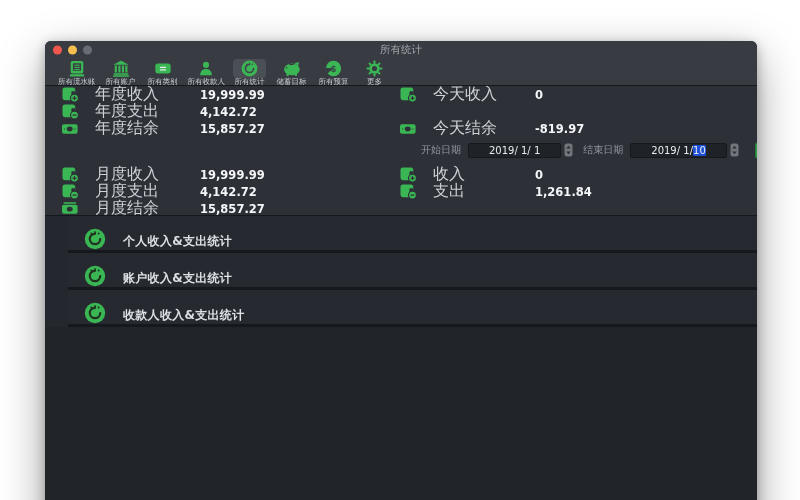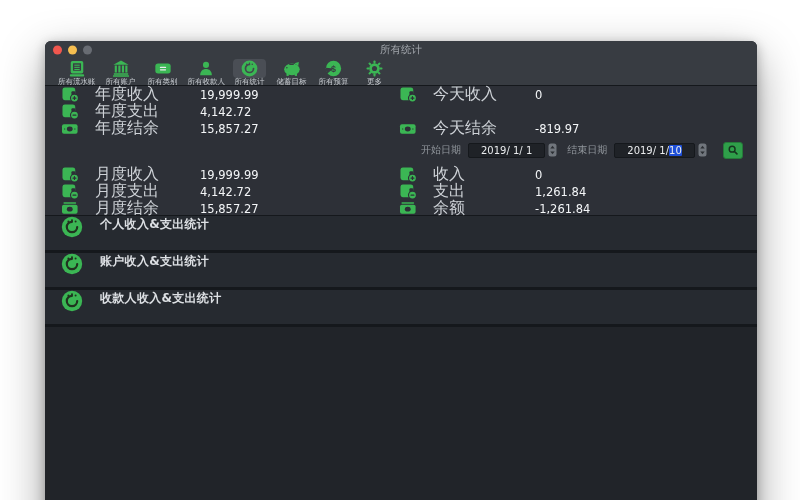--- a/index.html
+++ b/index.html
@@ -28,33 +28,33 @@
   .tb-label{font-size:7.5px;line-height:8px;color:#c9cdd2;white-space:nowrap;}
   
   .stats-panel{height:129px;background:#2d3037;border-bottom:1px solid #15181c;position:relative;flex:none;}
   .stat-row{position:absolute;height:17px;display:flex;align-items:center;}
   .stat-row.col-left{left:16px;}
   .stat-row.col-right{left:354px;}
   .s-icon{width:20px;display:flex;align-items:center;}
   .s-label{margin-left:14px;font-size:16px;color:#ced2d7;white-space:nowrap;}
   .col-left  .s-label{width:105px;}
   .col-right .s-label{width:102px;}
-  .s-value{font-size:11.5px;font-weight:400;color:#f4f6f8;white-space:nowrap;}
+  .s-value{font-size:11.5px;font-weight:700;color:#f4f6f8;white-space:nowrap;}
   
   .date-row{position:absolute;top:55px;left:376px;height:18px;display:flex;align-items:center;font-size:10px;}
   .d-label{color:#92979d;margin-right:7px;white-space:nowrap;}
-  .d-field{background:#1f2227;border:1px solid #15181c;border-radius:2px;padding:1px 12px;
+  .d-field{background:#1f2227;border:1px solid #15181c;border-radius:2px;padding:1px 20px;
     color:#eaecee;font-size:10px;white-space:pre;}
   .d-field .sel{background:#1d4ed8;border-radius:1px;}
   .stepper{margin:0 10px 0 3px;display:flex;align-items:center;}
   .search-btn{margin-left:6px;width:18px;height:15px;background:#2f9f4a;border:1px solid #257a39;
     border-radius:3px;display:flex;align-items:center;justify-content:center;}
   
   .section-row{height:34px;background:#262a30;border-bottom:3px solid #15181c;
-    display:flex;align-items:flex-start;padding-left:16px;flex:none;}
+    display:flex;align-items:flex-end;padding-left:16px;flex:none;margin-left:23px;}
   .sec-icon{width:22px;display:flex;align-items:center;}
   .sec-label{margin-left:17px;font-size:12px;font-weight:700;color:#dde0e4;letter-spacing:.3px;}
   .filler{flex:1;background:#212429;}
 </style>
 </head>
 <body>
 
 <div class="window">
 
   <div class="titlebar">
@@ -334,31 +334,20 @@
           <rect x="1.5" y="1.5" width="13.5" height="13.5" rx="2.5" fill="#3bb654"></rect>
           <rect x="11" y="5.5" width="4" height="4.5" rx="1" fill="#2d3037"></rect>
           <circle cx="14.2" cy="12.8" r="4.8" fill="#2d3037"></circle>
           <circle cx="14.2" cy="12.8" r="3.6" fill="#3bb654"></circle>
           <rect x="12.1" y="12.15" width="4.2" height="1.3" rx="0.6" fill="#2d3037"></rect>
         </svg>
       </span>
       <span class="s-label">支出</span>
       <span class="s-value">1,261.84</span>
     </div>
-    <div class="stat-row col-right" style="top:114px">
-      <span class="s-icon">
-        <svg width="19" height="17" viewBox="0 0 20 18">
-          <rect x="2.5" y="2.5" width="13.5" height="1.4" rx="0.7" fill="#3bb654"></rect>
-          <rect x="1" y="5" width="16.5" height="9.5" rx="2" fill="#3bb654"></rect>
-          <ellipse cx="9.2" cy="9.7" rx="3.1" ry="2.6" fill="#2d3037"></ellipse>
-        </svg>
-      </span>
-      <span class="s-label">余额</span>
-      <span class="s-value">-1,261.84</span>
-    </div>
   </div>
 
   <div class="section-row">
     <span class="sec-icon">
       <svg width="22" height="22" viewBox="0 0 22 22">
         <circle cx="11" cy="11" r="10.2" fill="#3bb654"></circle>
         <path d="M11 5.8 A5.2 5.2 0 1 0 16.2 11" fill="none" stroke="#20331f" stroke-width="2.2" stroke-linecap="round"></path>
         <circle cx="7.4" cy="5.4" r="1" fill="#20331f"></circle>
         <circle cx="11" cy="4.3" r="1" fill="#20331f"></circle>
         <circle cx="14.6" cy="5.4" r="1" fill="#20331f"></circle>

